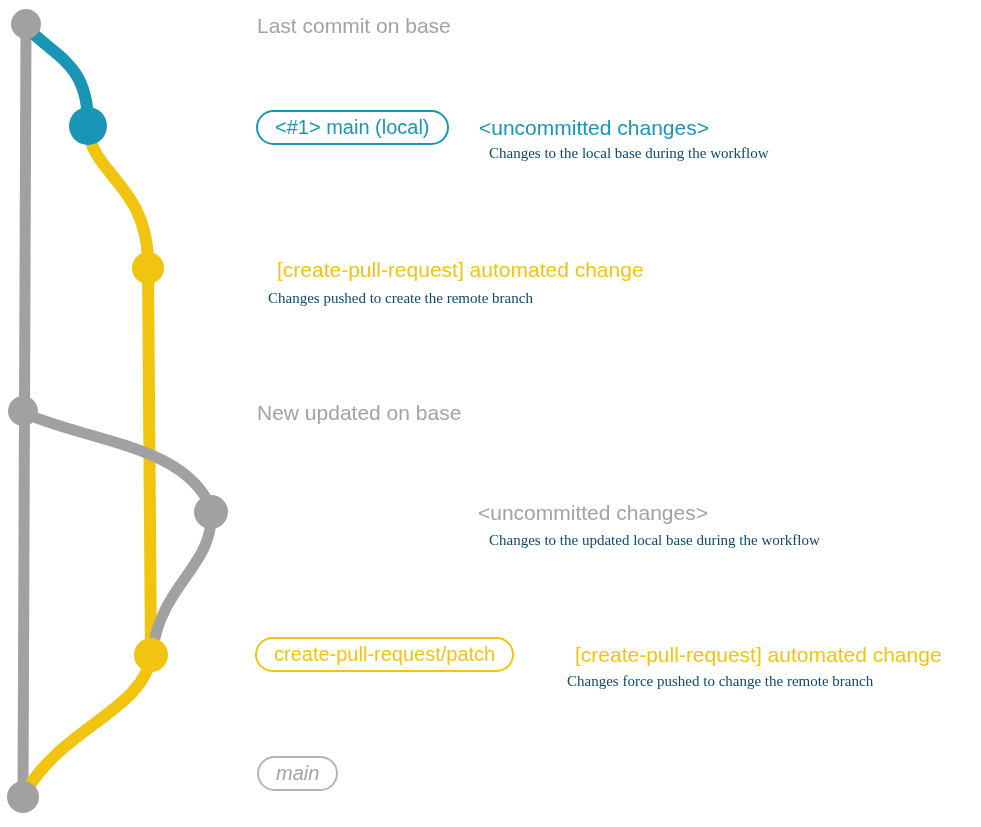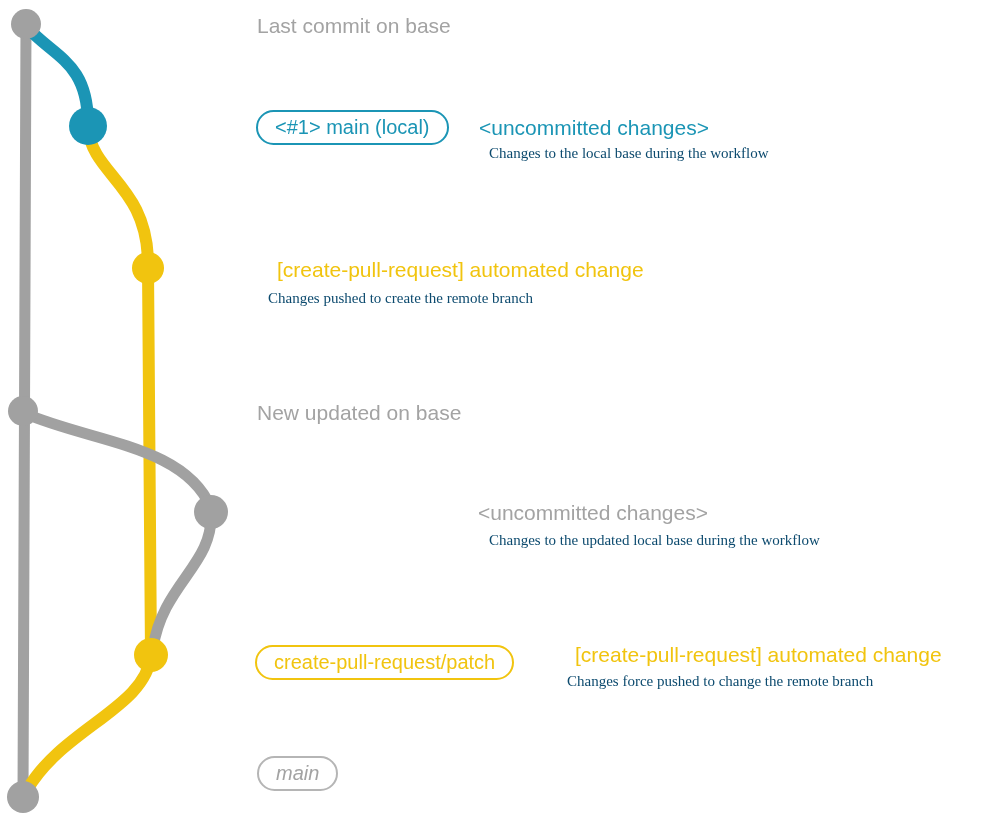--- a/index.html
+++ b/index.html
@@ -62,19 +62,19 @@
   <div class="caption" style="left:489px;top:145px;">Changes to the local base during the workflow</div>
 
   <div class="lbl yellow" style="left:253px;top:258px;">[create-pull-request] automated change</div>
   <div class="caption" style="left:268px;top:290px;">Changes pushed to create the remote branch</div>
 
   <div class="lbl gray" style="left:257px;top:401px;">New updated on base</div>
 
   <div class="lbl gray" style="left:478px;top:501px;">&lt;uncommitted changes&gt;</div>
   <div class="caption" style="left:489px;top:532px;">Changes to the updated local base during the workflow</div>
 
-  <div class="badge yellow" style="left:255px;top:637px;margin-top:8px;">create-pull-request/patch</div>
+  <div class="badge yellow" style="left:255px;top:637px;">create-pull-request/patch</div>
   <div class="lbl yellow" style="left:551px;top:643px;">[create-pull-request] automated change</div>
   <div class="caption" style="left:567px;top:673px;">Changes force pushed to change the remote branch</div>
 
   <div class="badge gray" style="left:257px;top:756px;font-style:italic;">main</div>
 
 </div>
 
 </body></html>

